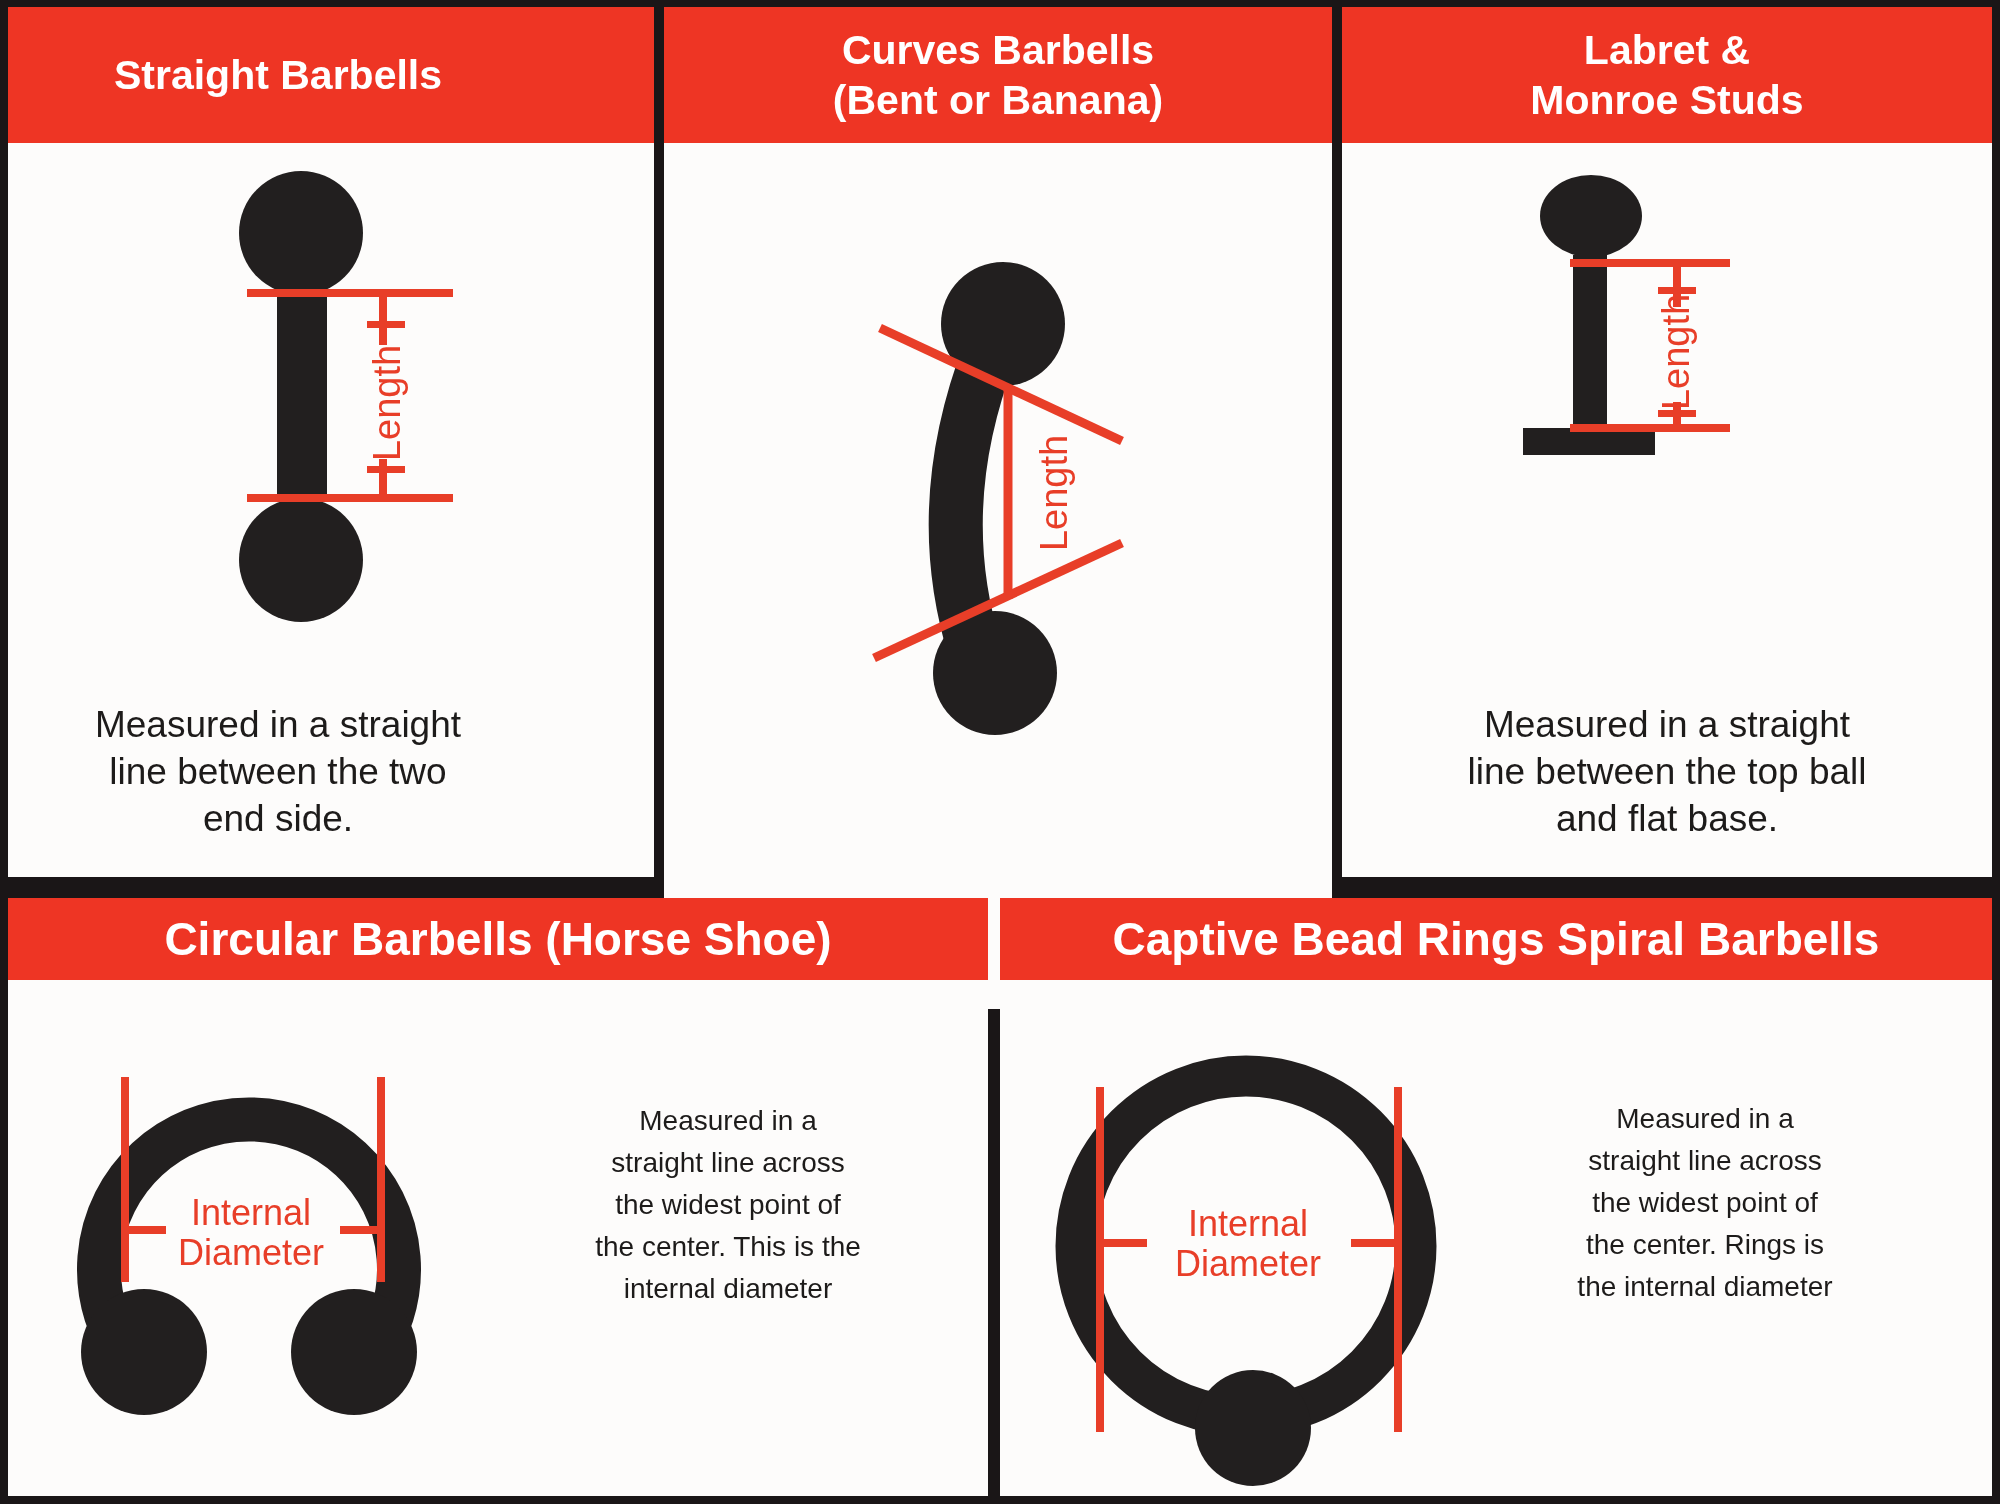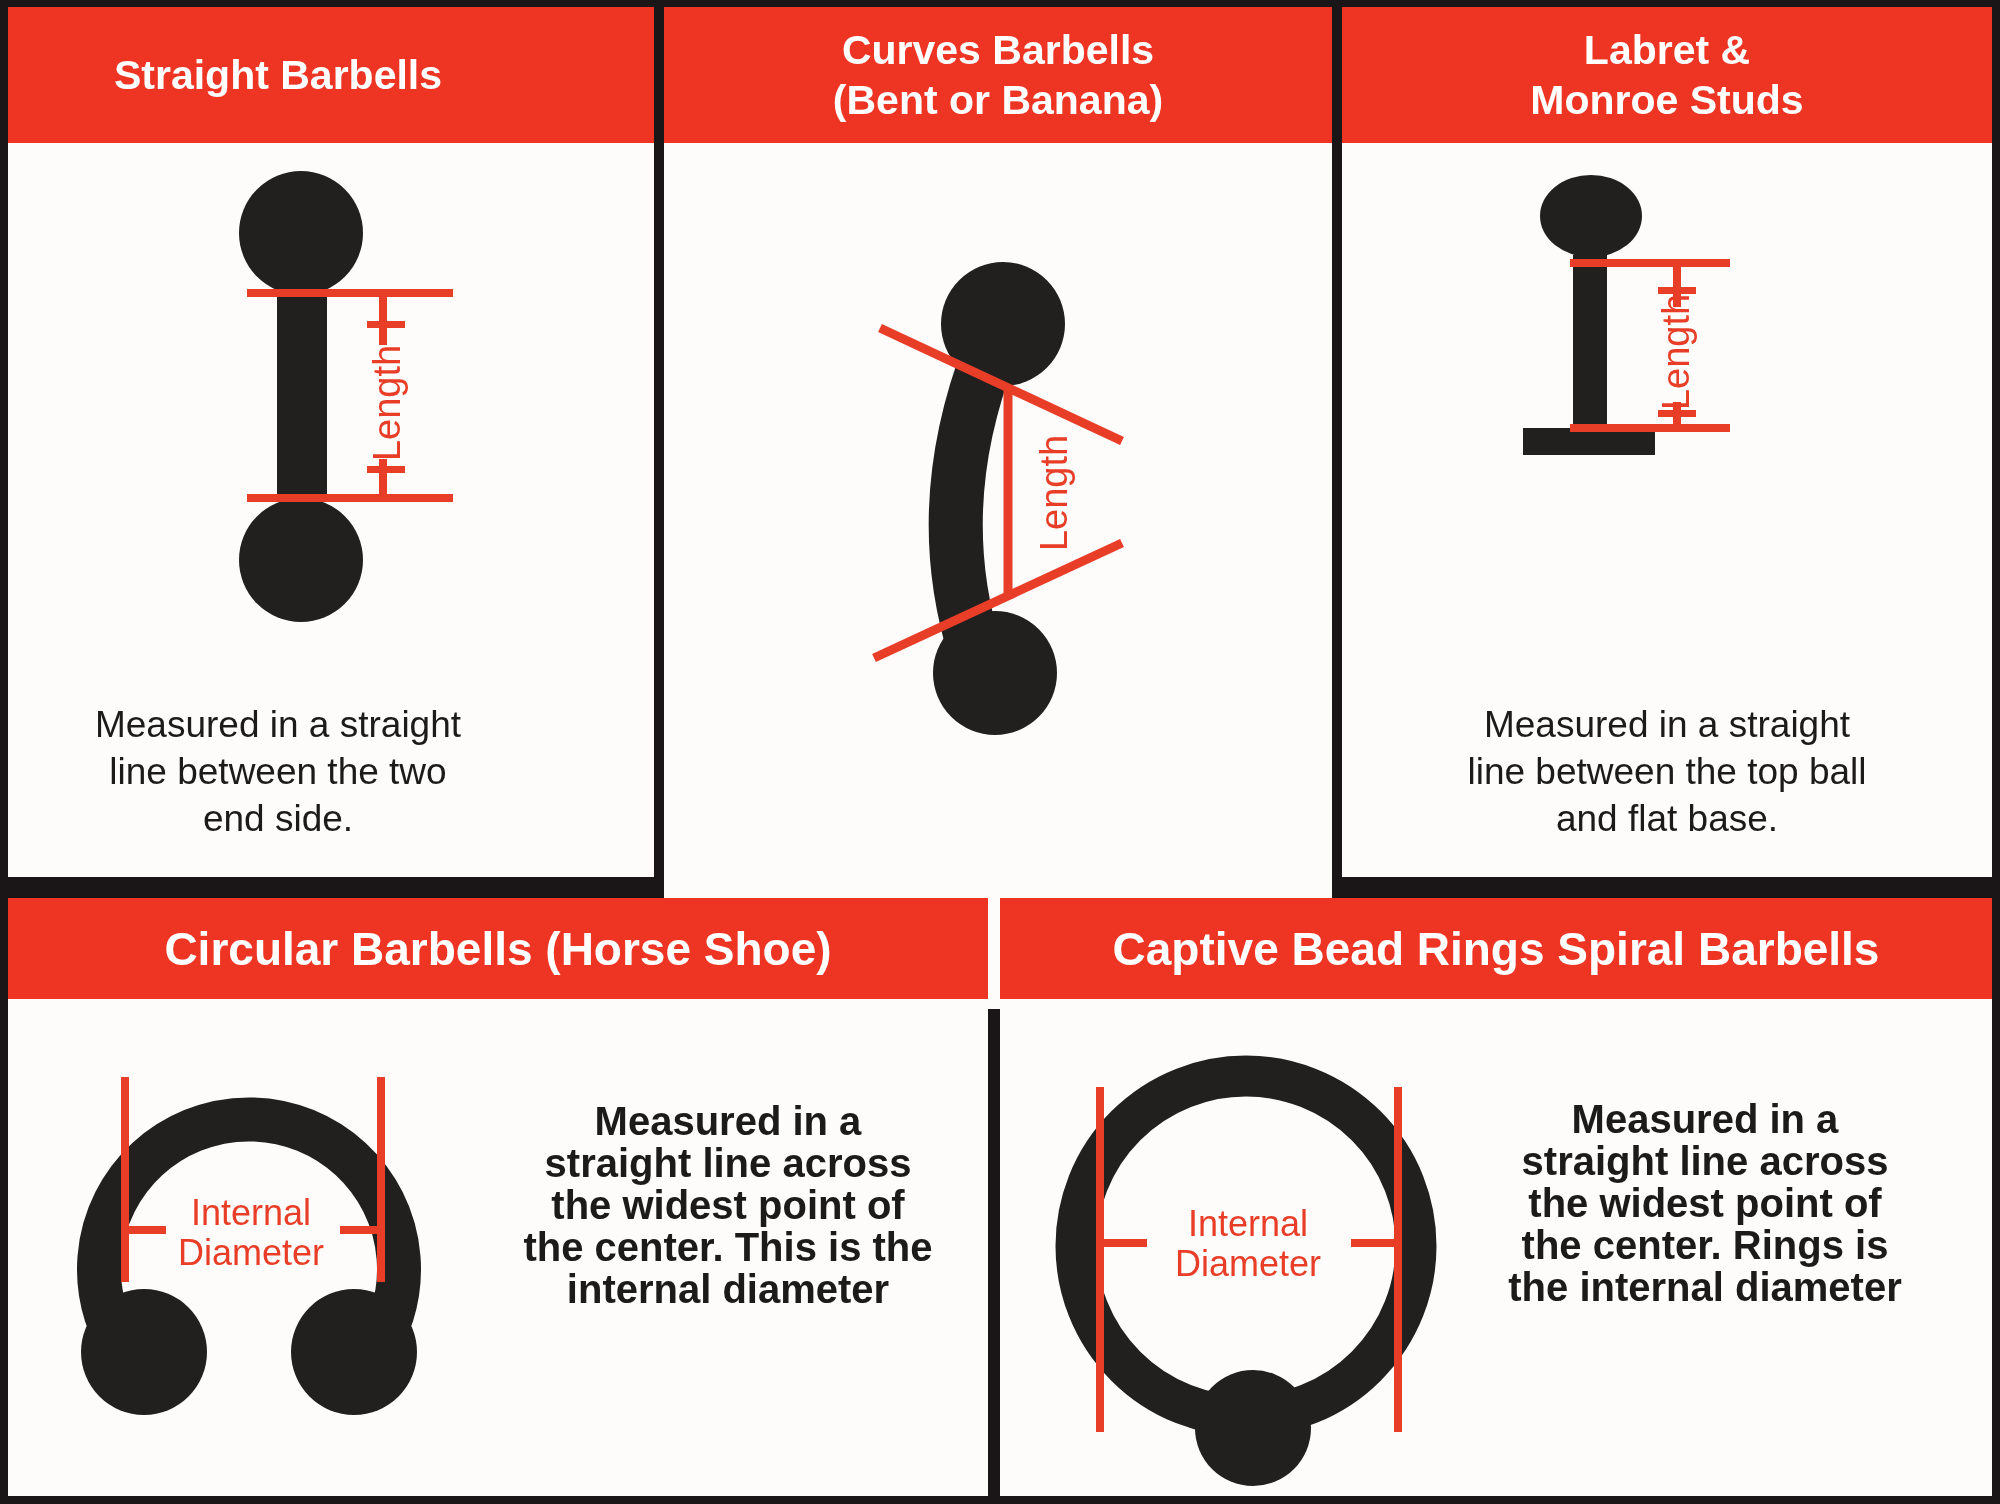--- a/index.html
+++ b/index.html
@@ -26,21 +26,21 @@
   }
   .panel-header {
     position: absolute;
     top: 0; left: 0; right: 0;
     background: var(--header_bg);
     display: flex;
     align-items: center;
     color: var(--header_text);
   }
   .header-top { height: 136px; }
-  .header-bottom { height: 101px; }
+  .header-bottom { height: 82px; }
   .title-box {
     width: 100%;
     text-align: center;
   }
   .title-line {
     display: block;
     font-weight: bold;
     white-space: nowrap;
   }
   .header-top .title-line { font-size: 41px; line-height: 50px; }
@@ -65,21 +65,21 @@
     font-family: "Liberation Sans", sans-serif;
     font-size: 36px;
   }
   .desc {
     position: absolute;
     text-align: center;
     color: var(--body_text);
   }
   .desc span { display: block; }
   .desc-top { font-size: 37px; line-height: 47px; }
-  .desc-bottom { font-size: 40px; line-height: 42px; font-weight: bold; }
+  .desc-bottom { font-size: 28px; line-height: 42px; }
 </style>
 </head>
 <body>
 
 <div class="canvas">
 
   <section class="panel" style="left:8px; top:7px; width:646px; height:870px;">
     <header class="panel-header header-top">
       <div class="title-box" style="width:540px;">
         <span class="title-line">Straight Barbells</span>

